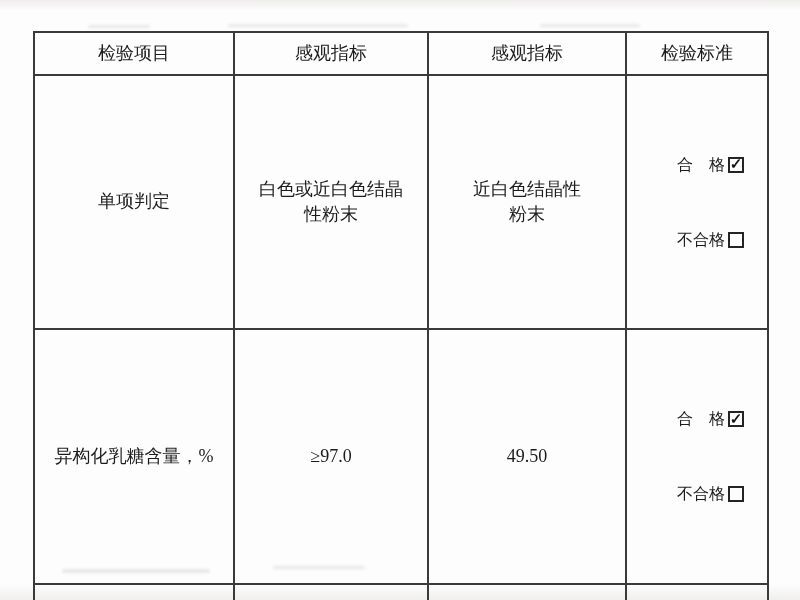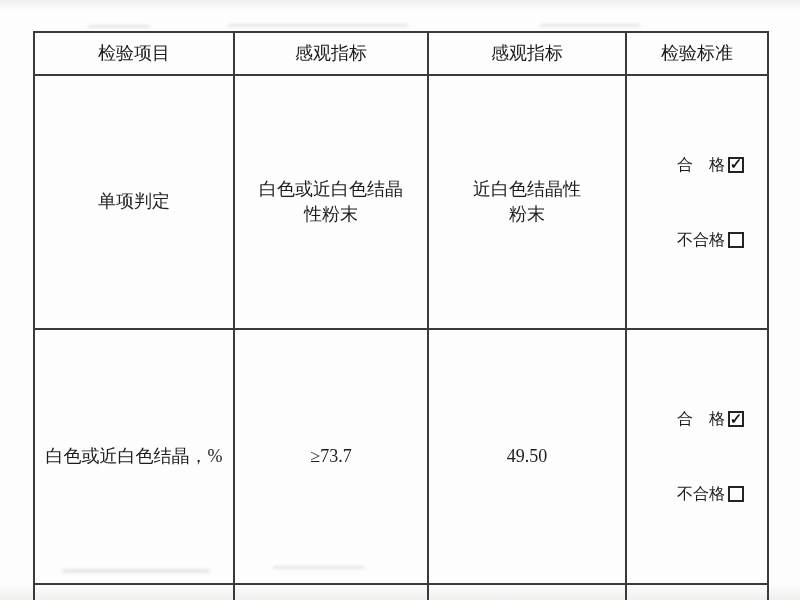--- a/index.html
+++ b/index.html
@@ -88,22 +88,22 @@
           <span class="cb checked">✓</span>
         </div>
         <div class="j-line">
           <span>不合格</span>
           <span class="cb"></span>
         </div>
       </div>
     </td>
   </tr>
         <tr>
-    <td><span>白色或近白色结晶，%</span></td>
-    <td><span>≥73.7</span></td>
+    <td><span>异构化乳糖含量，%</span></td>
+    <td><span>≥97.0</span></td>
     <td><span>49.50</span></td>
     <td>
       <div class="judg">
         <div class="j-line">
           <span>合　格</span>
           <span class="cb checked">✓</span>
         </div>
         <div class="j-line">
           <span>不合格</span>
           <span class="cb"></span>

